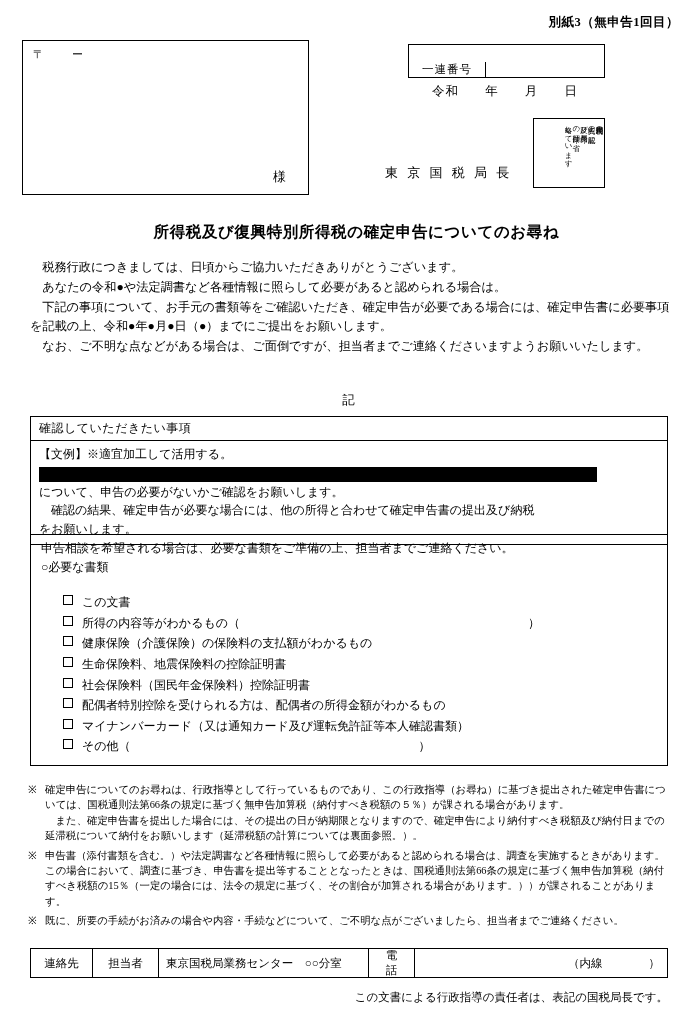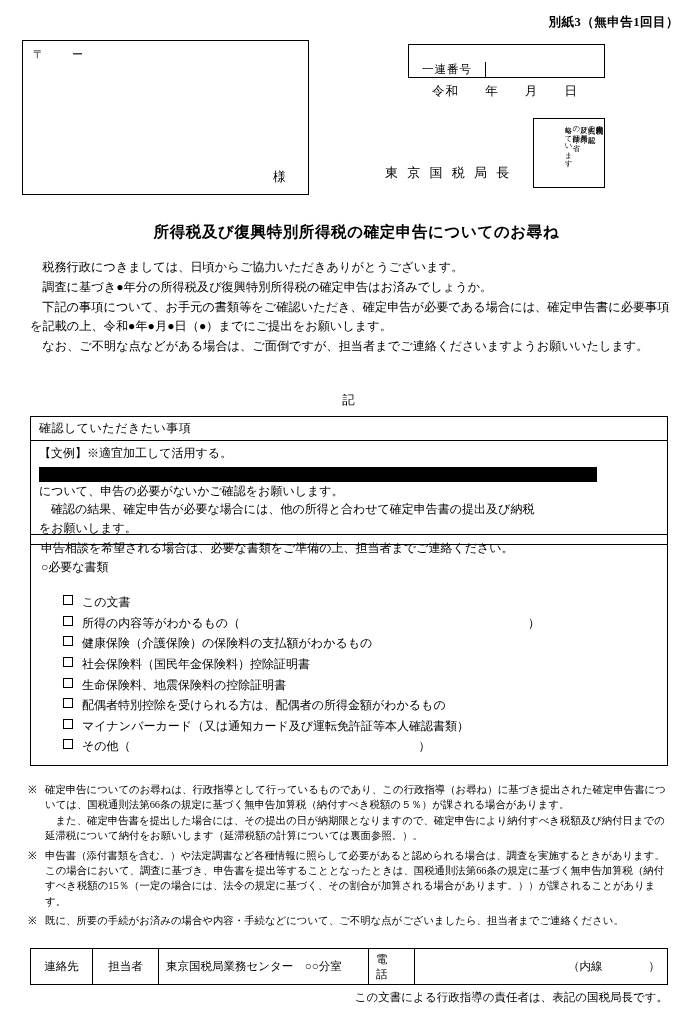--- a/index.html
+++ b/index.html
@@ -157,21 +157,20 @@
 
   
   .confirm-box {
     position: absolute;
     left: 30px;
     top: 416px;
     width: 638px;
     border: 1.4px solid #000;
     box-sizing: border-box;
     font-size: 12px;
-    font-family: Liberation Mono, monospace;
   }
   .confirm-head {
     padding: 3px 8px 3px 8px;
     border-bottom: 1.2px solid #000;
     letter-spacing: 0.5px;
   }
   .confirm-body {
     padding: 4px 8px 6px 8px;
     line-height: 1.55;
   }
@@ -232,25 +231,26 @@
   .note .txt { flex: 1; }
   .note .txt p { margin: 0; }
   .note .txt p.sub { text-indent: 1em; }
 
   
   .contact {
     position: absolute;
     left: 30px;
     top: 948px;
     width: 638px;
-    height: 37px;
+    height: 30px;
     border: 1.4px solid #000;
     box-sizing: border-box;
     display: flex;
     font-size: 11.5px;
+    text-align: center;
   }
   .contact > div {
     display: flex;
     align-items: center;
     border-right: 1.3px solid #000;
     padding: 0 7px;
     box-sizing: border-box;
   }
   .contact > div:last-child { border-right: none; }
   .c-label { width: 62px; justify-content: center; }
@@ -299,21 +299,21 @@
     <span>の押印は省</span>
     <span>略しています</span>
   </div>
 
   <div class="issuer">東 京 国 税 局 長</div>
 
   <div class="title">所得税及び復興特別所得税の確定申告についてのお尋ね</div>
 
   <div class="intro">
     <p>税務行政につきましては、日頃からご協力いただきありがとうございます。</p>
-    <p>調査に基づき●年分の所得税及び復興特別所得税の確定申告はお済みでしょうか。</p>
+    <p>あなたの令和●や法定調書など各種情報に照らして必要があると認められる場合は。</p>
     <p>下記の事項について、お手元の書類等をご確認いただき、確定申告が必要である場合には、確定申告書に必要事項を記載の上、令和●年●月●日（●）までにご提出をお願いします。</p>
     <p>なお、ご不明な点などがある場合は、ご面倒ですが、担当者までご連絡くださいますようお願いいたします。</p>
   </div>
 
   <div class="ki">記</div>
 
   <div class="confirm-box">
     <div class="confirm-head">確認していただきたい事項</div>
     <div class="confirm-body">
       <div>【文例】※適宜加工して活用する。</div>
@@ -331,24 +331,24 @@
     <div class="check-item">
       <span class="cbox"></span><span>この文書</span>
     </div>
     <div class="check-item">
       <span class="cbox"></span><span>所得の内容等がわかるもの（　　　　　　　　　　　　　　　　　　　　　　　　）</span>
     </div>
     <div class="check-item">
       <span class="cbox"></span><span>健康保険（介護保険）の保険料の支払額がわかるもの</span>
     </div>
     <div class="check-item">
+      <span class="cbox"></span><span>生命保険料、地震保険料の控除証明書</span>
+    </div>
+    <div class="check-item">
       <span class="cbox"></span><span>社会保険料（国民年金保険料）控除証明書</span>
-    </div>
-    <div class="check-item">
-      <span class="cbox"></span><span>生命保険料、地震保険料の控除証明書</span>
     </div>
     <div class="check-item">
       <span class="cbox"></span><span>配偶者特別控除を受けられる方は、配偶者の所得金額がわかるもの</span>
     </div>
     <div class="check-item">
       <span class="cbox"></span><span>マイナンバーカード（又は通知カード及び運転免許証等本人確認書類）</span>
     </div>
     <div class="check-item">
       <span class="cbox"></span><span>その他（　　　　　　　　　　　　　　　　　　　　　　　　）</span>
     </div>

